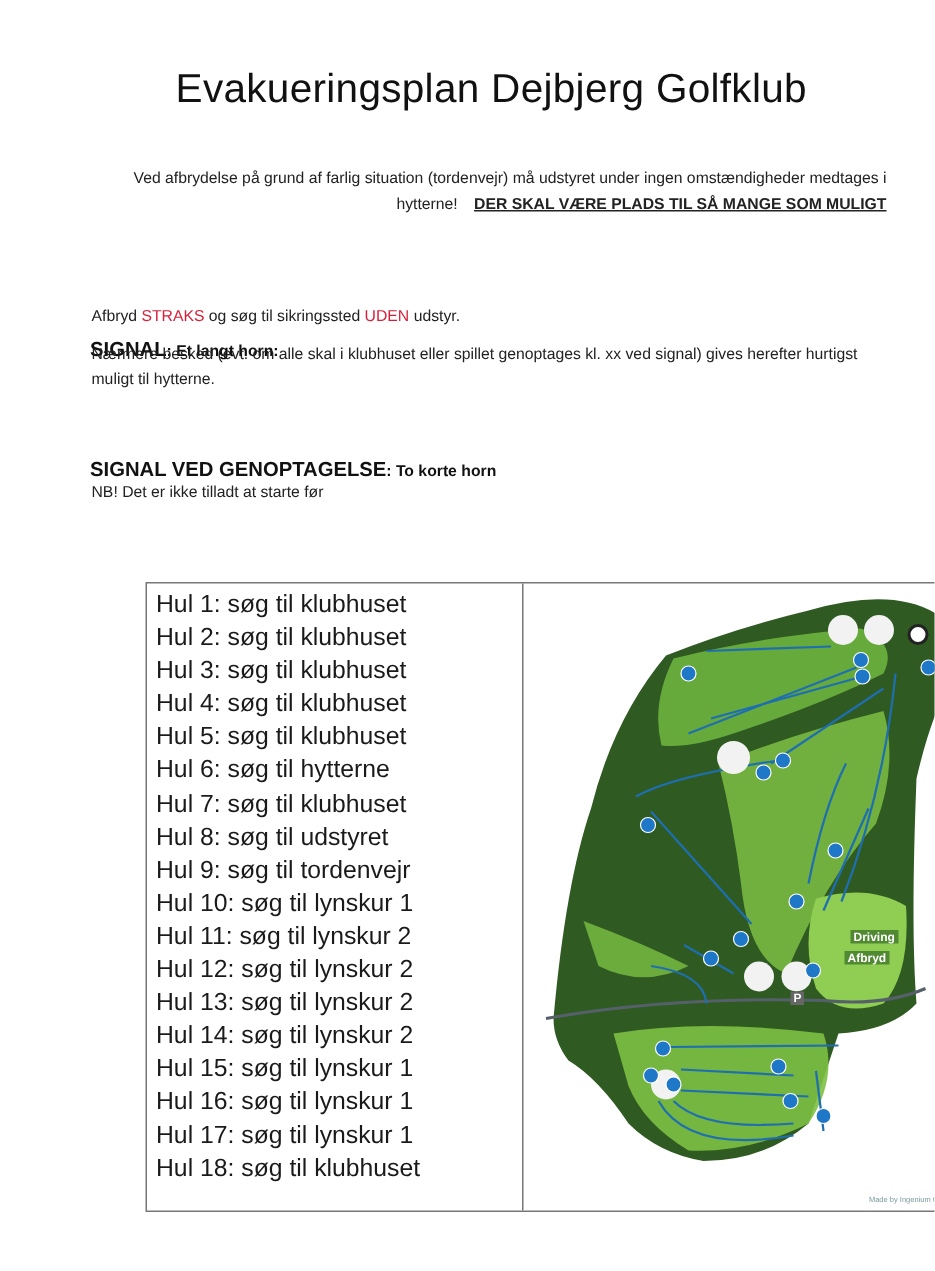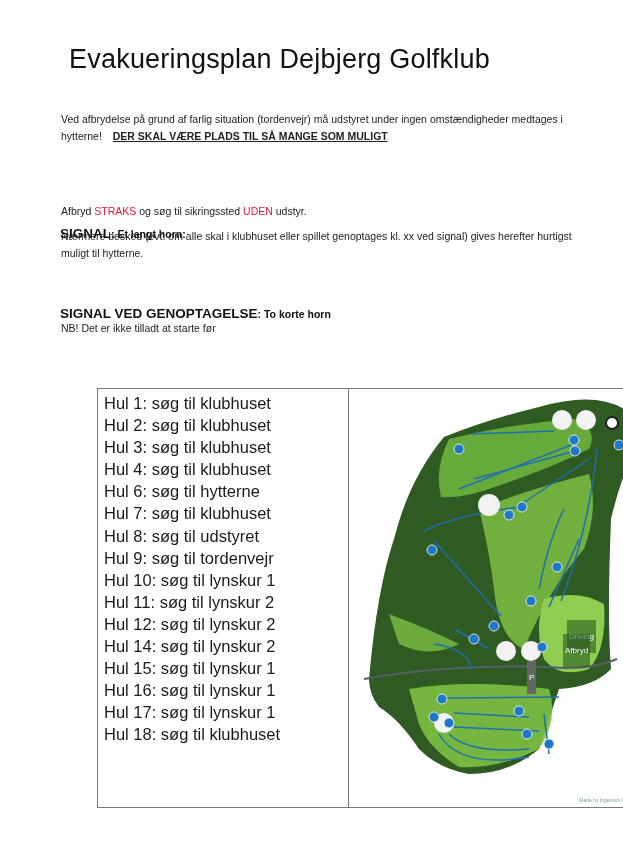--- a/index.html
+++ b/index.html
@@ -2,24 +2,24 @@
 <html><head>
 <meta charset="utf-8">
 <style>
   html, body { margin: 0; padding: 0; }
   body {
     width: 623px; height: 847px; background: #ffffff; position: relative; overflow: hidden;
     font-family: "Liberation Sans", sans-serif; color: #1a1a1a;
   }
   .title {
     position: absolute; top: 44px; left: 0; width: 559px; text-align: center;
-    font-size: 27px; font-weight: normal; color: #111; letter-spacing: 0.2px;
+    font-size: 27px; font-weight: normal; color: #111; letter-spacing: 0.2px; padding-left: 48px;
   }
   .p { position: absolute; left: 61px; width: 530px; font-size: 10.5px; line-height: 17px; color: #222; }
-  .intro { top: 111px; }
+  .intro { top: 111px; text-align: right; }
   .intro .emph { font-weight: bold; text-decoration: underline; margin-left: 8px; }
   .h { position: absolute; left: 60px; font-weight: bold; color: #111; }
   .h .big { font-size: 13.5px; }
   .h .small { font-size: 10.5px; }
   .signal-h { top: 176px; margin-top: 48px; }
   .resume-h { top: 304px; }
   .red { color: #d6203a; }
   .p1 { top: 203px; }
   .p2 { top: 228px; }
   .p3 { top: 320px; }
@@ -28,21 +28,21 @@
     position: absolute; left: 57px; top: 388px; width: 541px; height: 420px;
     border: 1px solid #777; box-sizing: border-box; display: flex; margin-left: 40px;
   }
   .holes {
     width: 251px; border-right: 1px solid #777; box-sizing: border-box;
     padding: 3px 0 0 6px;
   }
   .hole { font-size: 16.5px; line-height: 22.1px; color: #1a1a1a; white-space: nowrap; }
   .map { flex: 1; position: relative; overflow: hidden; }
   .credit { position: absolute; right: 6px; bottom: 4px; font-size: 5px; color: #7a9aa0; }
-  .course-label { position: absolute; font-size: 8px; color: #fff; background: rgba(40,90,30,0.6); padding: 12px 2px; }
+  .course-label { position: absolute; font-size: 8px; color: #fff; background: rgba(40,90,30,0.6); padding: 0 2px; font-weight: bold; }
 </style>
 </head>
 <body>
 
 <div class="title">Evakueringsplan Dejbjerg Golfklub</div>
 
 <div class="p intro">
   <span>Ved afbrydelse på grund af farlig situation (tordenvejr) må udstyret under ingen omstændigheder medtages i hytterne!</span>
   <span class="emph">DER SKAL VÆRE PLADS TIL SÅ MANGE SOM MULIGT</span>
 </div>
@@ -62,27 +62,29 @@
 </div>
 
 <div class="p p3">NB! Det er ikke tilladt at starte før</div>
 
 <div class="box">
   <div class="holes">
     <div class="hole">Hul 1: søg til klubhuset</div>
     <div class="hole">Hul 2: søg til klubhuset</div>
     <div class="hole">Hul 3: søg til klubhuset</div>
     <div class="hole">Hul 4: søg til klubhuset</div>
+    <div class="hole">Hul 5: søg til klubhuset</div>
     <div class="hole">Hul 6: søg til hytterne</div>
     <div class="hole">Hul 7: søg til klubhuset</div>
     <div class="hole">Hul 8: søg til udstyret</div>
     <div class="hole">Hul 9: søg til tordenvejr</div>
     <div class="hole">Hul 10: søg til lynskur 1</div>
     <div class="hole">Hul 11: søg til lynskur 2</div>
     <div class="hole">Hul 12: søg til lynskur 2</div>
+    <div class="hole">Hul 13: søg til lynskur 2</div>
     <div class="hole">Hul 14: søg til lynskur 2</div>
     <div class="hole">Hul 15: søg til lynskur 1</div>
     <div class="hole">Hul 16: søg til lynskur 1</div>
     <div class="hole">Hul 17: søg til lynskur 1</div>
     <div class="hole">Hul 18: søg til klubhuset</div>
   </div>
 
   <div class="map">
     <svg width="289" height="418" viewBox="0 0 289 418" style="position:absolute;left:0;top:0;">
 

